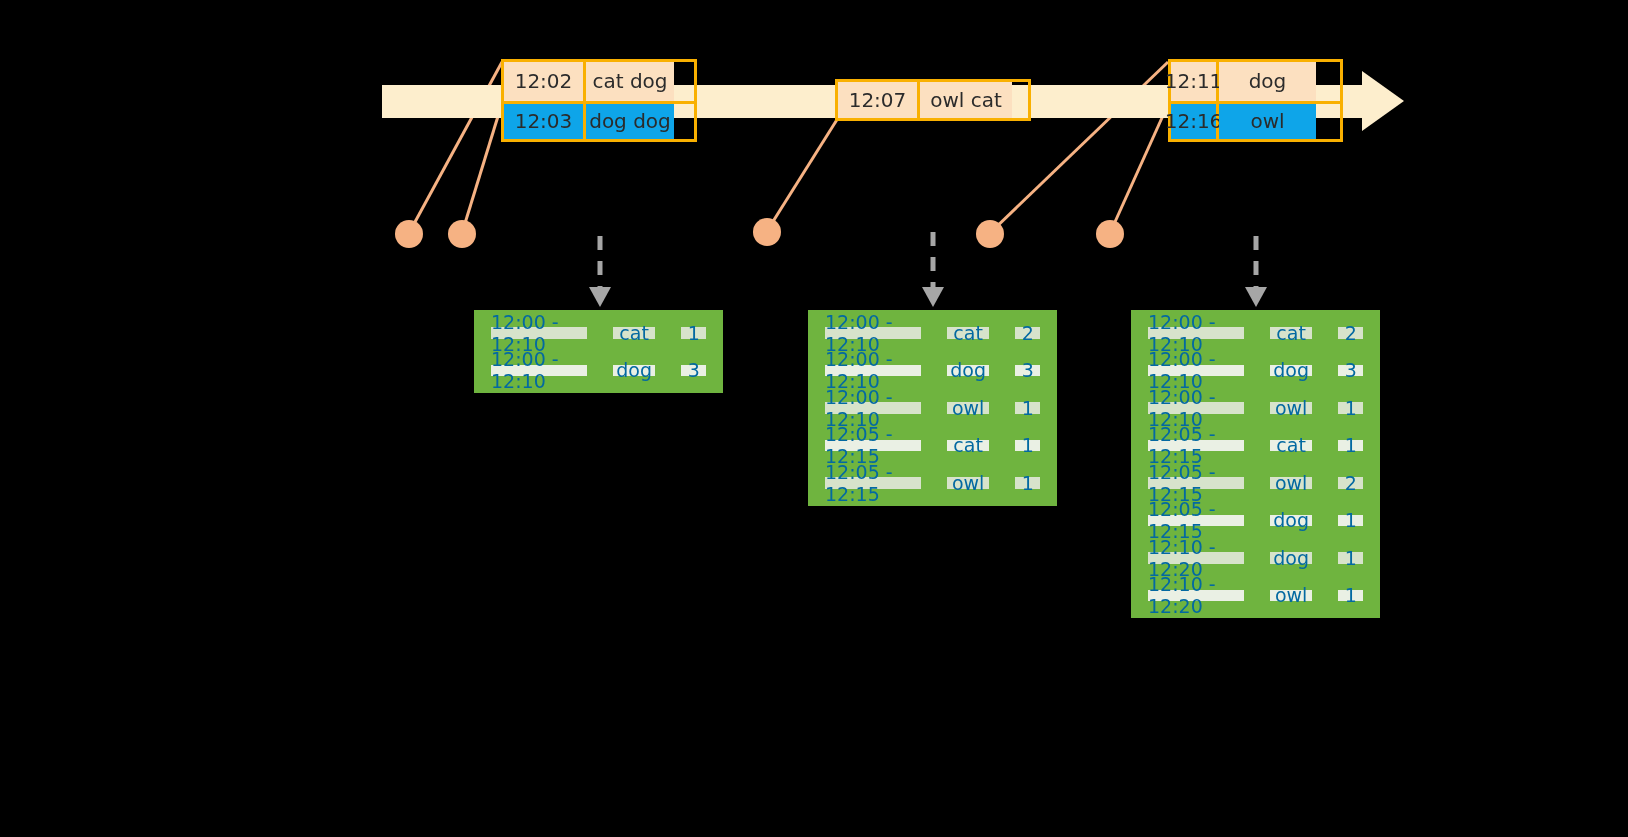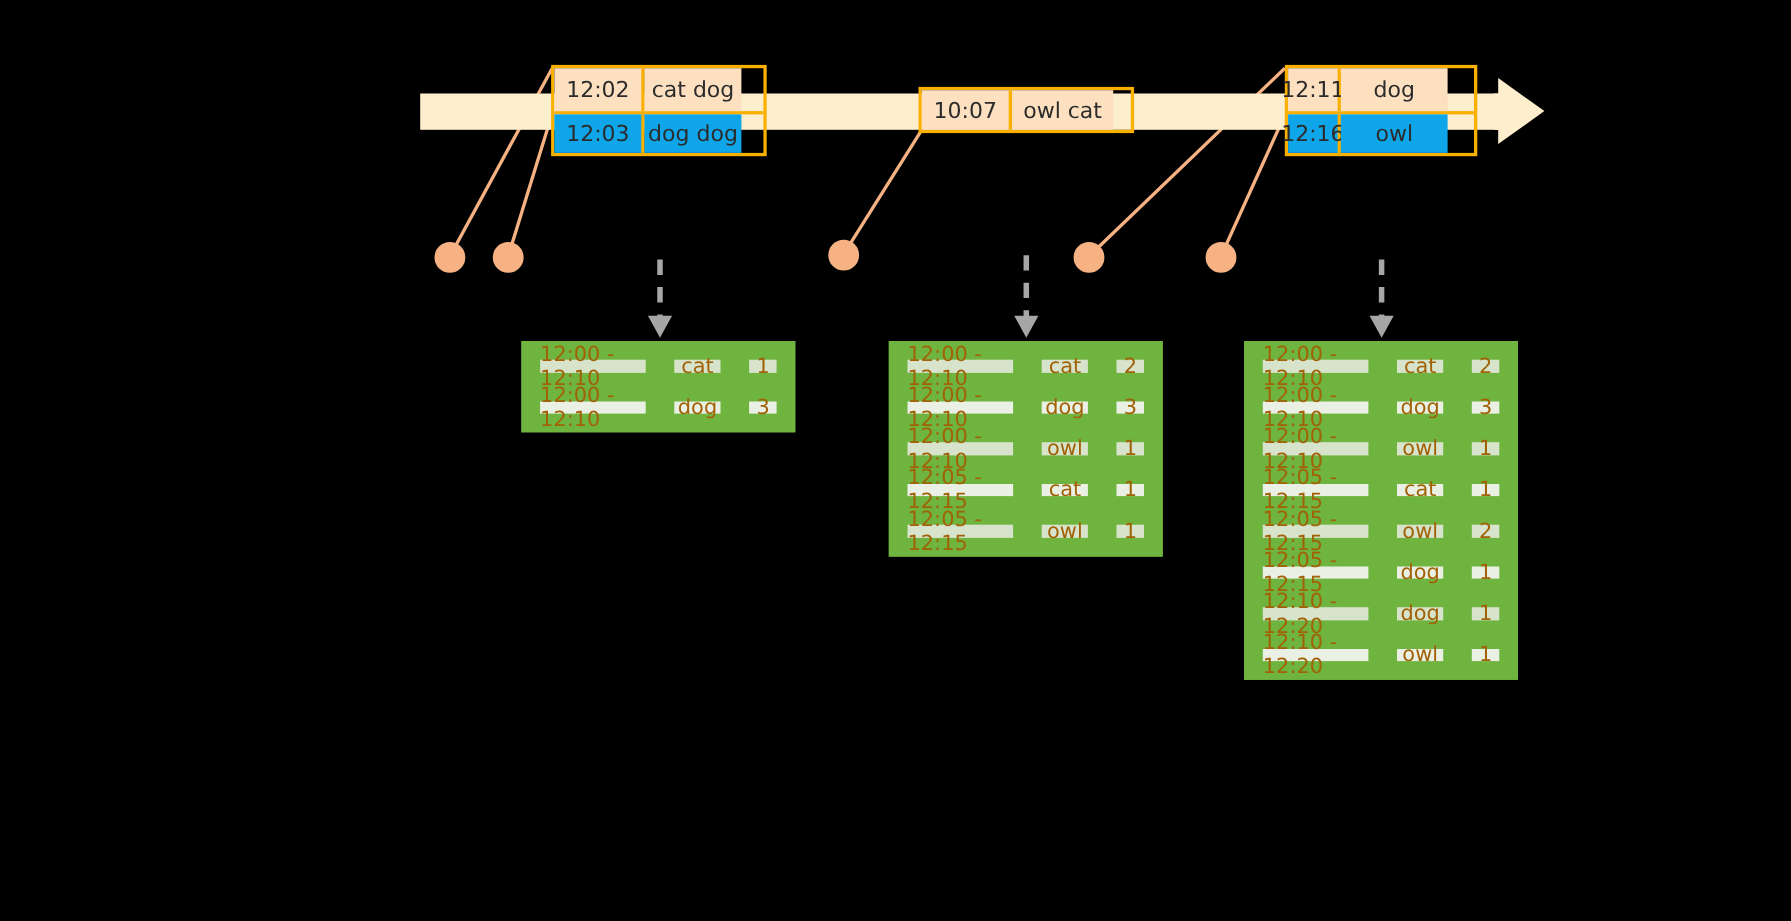--- a/index.html
+++ b/index.html
@@ -69,21 +69,21 @@
   .rtable{
     position:absolute;
     border:4px solid #6fb43f;
     box-sizing:border-box;
     background:#6fb43f;
   }
   .rrow{display:flex;box-sizing:border-box;height:37.5px;}
   .rcell{
     box-sizing:border-box;
     display:flex;align-items:center;justify-content:center;
-    font-size:19px;color:#a16207;
+    font-size:19px;color:#0369a1;
     margin:13px;
   }
   .rrow.alt .rcell{background:#d7e3cb;}
   .rrow.base .rcell{background:#eaf0e4;}
   .c-win{}
   .c-key{}
   .c-cnt{}
 
   #rt1{left:474px;top:310px;width:249px;}
   #rt1 .c-win{width:140px;}
@@ -137,21 +137,21 @@
       <div class="ev-text">cat dog</div>
     </div>
     <div class="ev-row shade-b">
       <div class="ev-time">12:03</div>
       <div class="ev-text">dog dog</div>
     </div>
   </div>
 
   <div class="ev-group" id="ev-g2">
     <div class="ev-row shade-a">
-      <div class="ev-time">10:07</div>
+      <div class="ev-time">12:07</div>
       <div class="ev-text">owl cat</div>
     </div>
   </div>
 
   <div class="ev-group" id="ev-g3">
     <div class="ev-row shade-a">
       <div class="ev-time">12:11</div>
       <div class="ev-text">dog</div>
     </div>
     <div class="ev-row shade-b">

